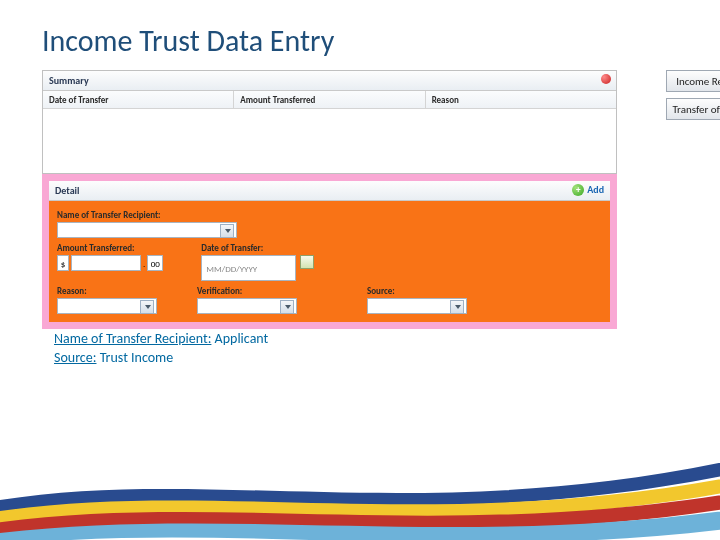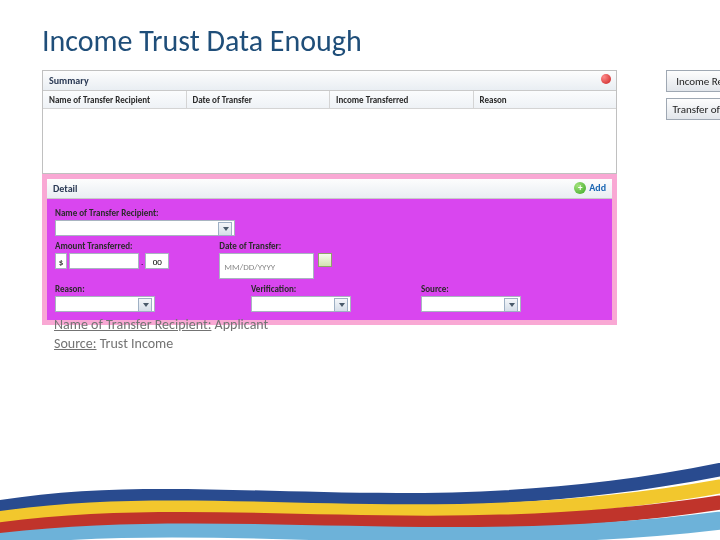--- a/index.html
+++ b/index.html
@@ -58,22 +58,22 @@
     background: linear-gradient(#fbfcfd, #eef2f6);
     text-align: left;
   }
   .summary-header div:last-child { border-right: none; }
   .summary-body {
     height: 64px;
     background: #fff;
   }
   .detail-panel {
     width: 575px;
-    border: 5px solid #f9a8d4;
-    background: #d946ef;
+    border: 7px solid #f9a8d4;
+    background: #f97316;
     margin-top: 0;
   }
   .detail-title {
     background: linear-gradient(#fdfdfd, #e9eef3);
     font-size: 10px;
     font-weight: bold;
     color: #2b3a55;
     padding: 3px 6px;
     border-bottom: 1px solid #c9c9c9;
     position: relative;
@@ -180,53 +180,52 @@
     font-size: 11px;
     color: #222;
     display: flex;
     align-items: center;
     justify-content: center;
     cursor: pointer;
   }
   .instructions {
     position: absolute;
     left: 54px;
-    top: 316px;
+    top: 330px;
     font-size: 14px;
-    color: #737373;
+    color: #0369a1;
     line-height: 1.35;
   }
   .instructions .lbl {
     text-decoration: underline;
   }
   .swoosh {
     position: absolute;
     bottom: -10px;
     left: -50px;
     width: 900px;
     height: 150px;
     pointer-events: none;
   }
 </style>
 </head>
 <body>
 
-<div class="title">Income Trust Data Enough</div>
+<div class="title">Income Trust Data Entry</div>
 
 <div class="app-area">
 
   <div class="summary-panel">
     <div class="panel-title">
       <span>Summary</span>
       <span class="red-dot"></span>
     </div>
     <div class="summary-header">
-      <div>Name of Transfer Recipient</div>
       <div>Date of Transfer</div>
-      <div>Income Transferred</div>
+      <div>Amount Transferred</div>
       <div>Reason</div>
     </div>
     <div class="summary-body"></div>
   </div>
 
   <div class="detail-panel">
     <div class="detail-title">
       <span>Detail</span>
       <span class="add-link">
         <span class="add-icon">+</span>
@@ -242,38 +241,38 @@
         </div>
       </div>
 
       <div class="form-row">
         <div class="form-group">
           <span class="form-label">Amount Transferred:</span>
           <div class="amount-box">
             <span class="amount-seg" style="width:12px;justify-content:center">$</span>
             <span class="amount-seg" style="width:70px"></span>
             <span>.</span>
-            <span class="amount-seg" style="width:24px;justify-content:center">00</span>
+            <span class="amount-seg" style="width:16px;justify-content:center">00</span>
           </div>
         </div>
-        <div class="form-group" style="margin-left:30px">
+        <div class="form-group" style="margin-left:18px">
           <span class="form-label">Date of Transfer:</span>
           <div style="position:relative;display:inline-block">
             <div class="date-box">MM/DD/YYYY</div>
             <span class="cal-icon"></span>
           </div>
         </div>
       </div>
 
       <div class="form-row">
         <div class="form-group">
           <span class="form-label">Reason:</span>
           <div class="input-box dropdown" style="width:100px"></div>
         </div>
-        <div class="form-group" style="margin-left:76px">
+        <div class="form-group" style="margin-left:20px">
           <span class="form-label">Verification:</span>
           <div class="input-box dropdown" style="width:100px"></div>
         </div>
         <div class="form-group" style="margin-left:50px">
           <span class="form-label">Source:</span>
           <div class="input-box dropdown" style="width:100px"></div>
         </div>
       </div>
 
     </div>

